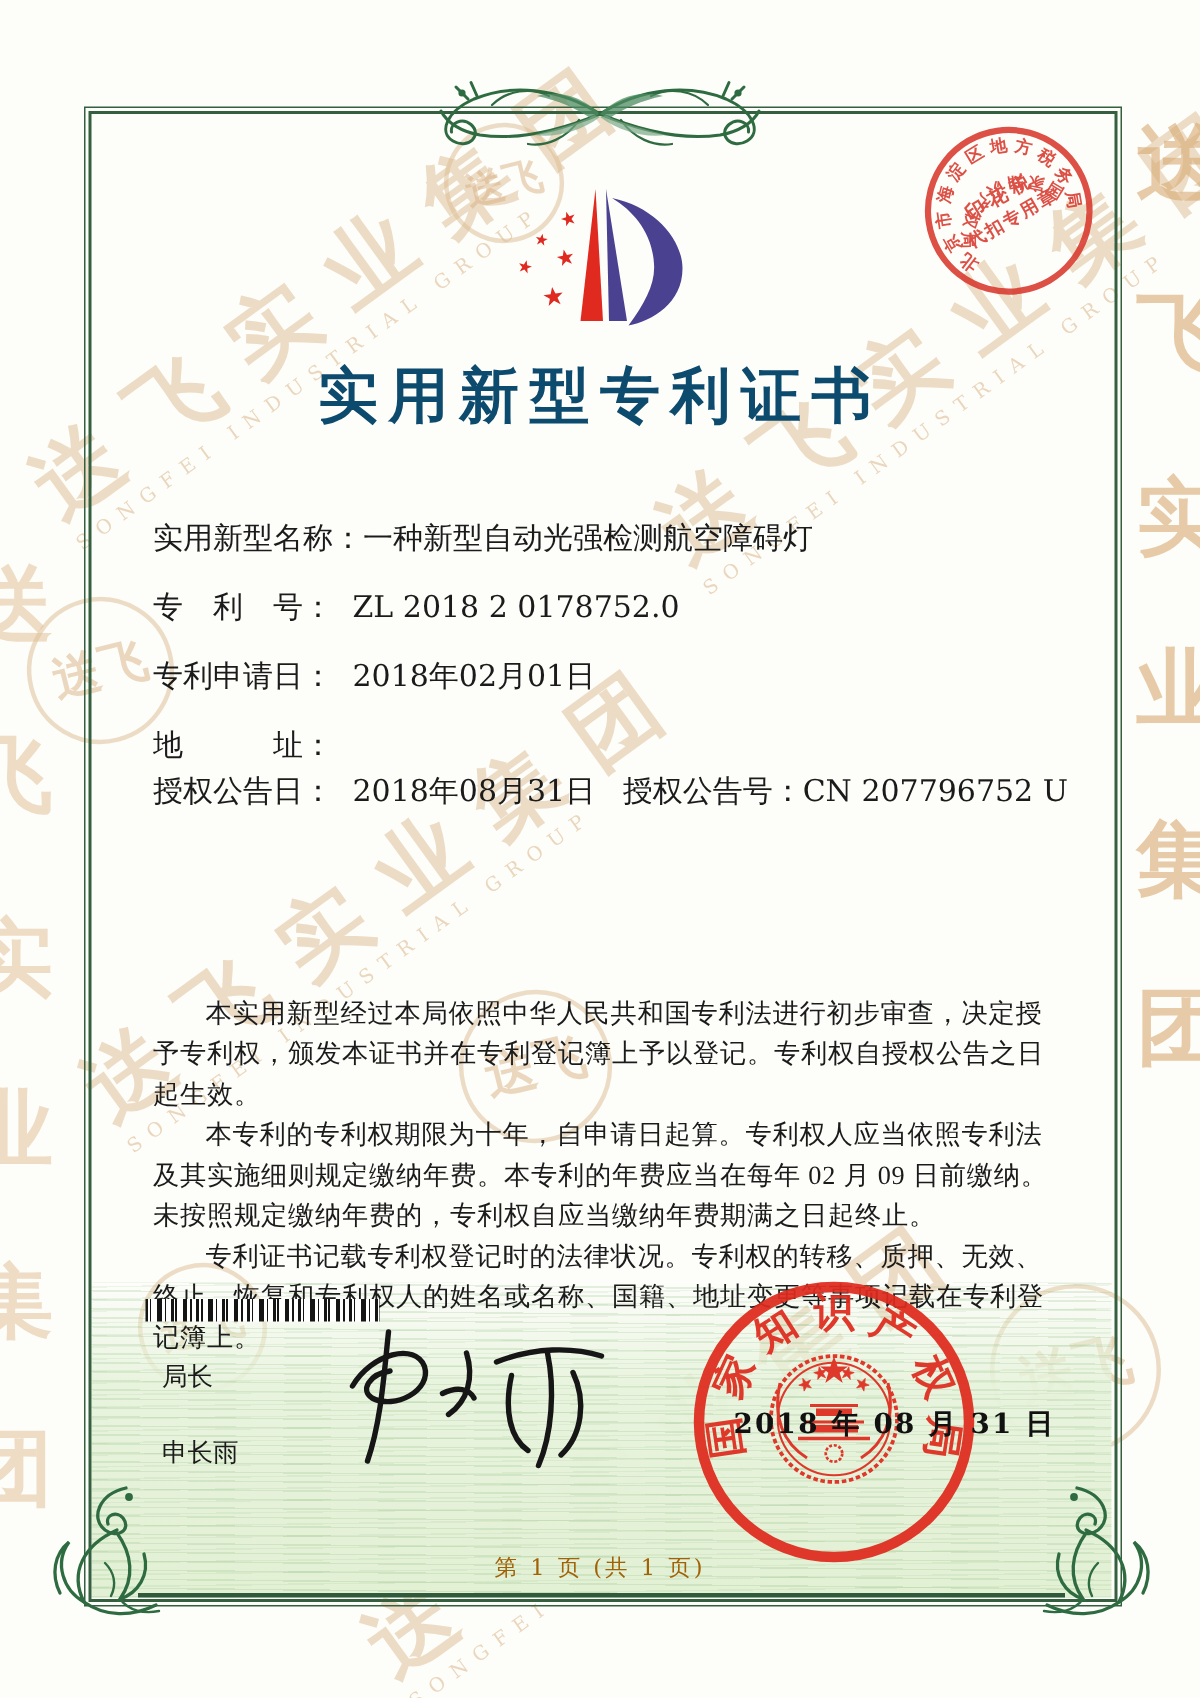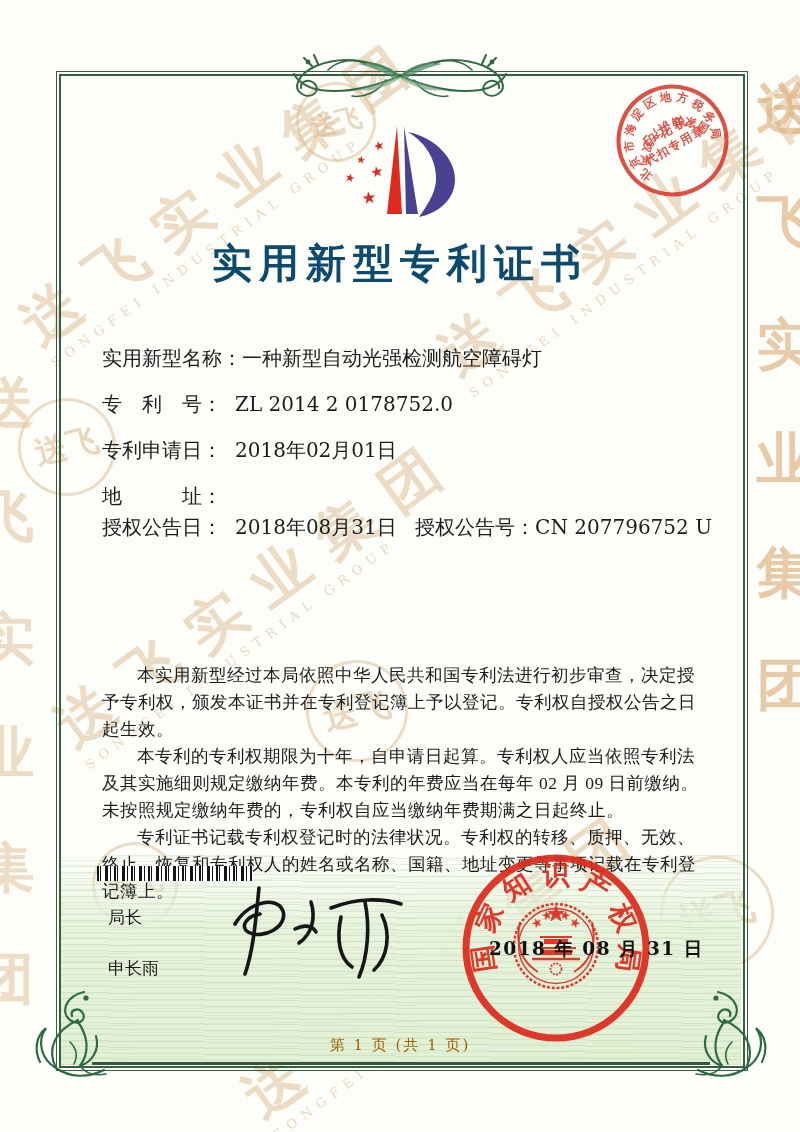--- a/index.html
+++ b/index.html
@@ -152,21 +152,21 @@
 
     <div class="title">实用新型专利证书</div>
 
     <div class="fields">
       <div class="frow">
           <span class="flabel">实用新型名称：</span>
           <span class="fvalue">一种新型自动光强检测航空障碍灯</span>
         </div>
       <div class="frow">
           <span class="flabel">专　利　号：</span>
-          <span class="fvalue">ZL 2014 2 0178752.0</span>
+          <span class="fvalue">ZL 2018 2 0178752.0</span>
         </div>
       <div class="frow">
           <span class="flabel">专利申请日：</span>
           <span class="fvalue">2018年02月01日</span>
         </div>
       <div class="frow addr">
           <span class="flabel">地　　　址：</span>
         </div>
       <div class="frow grant">
         <span class="pair">

